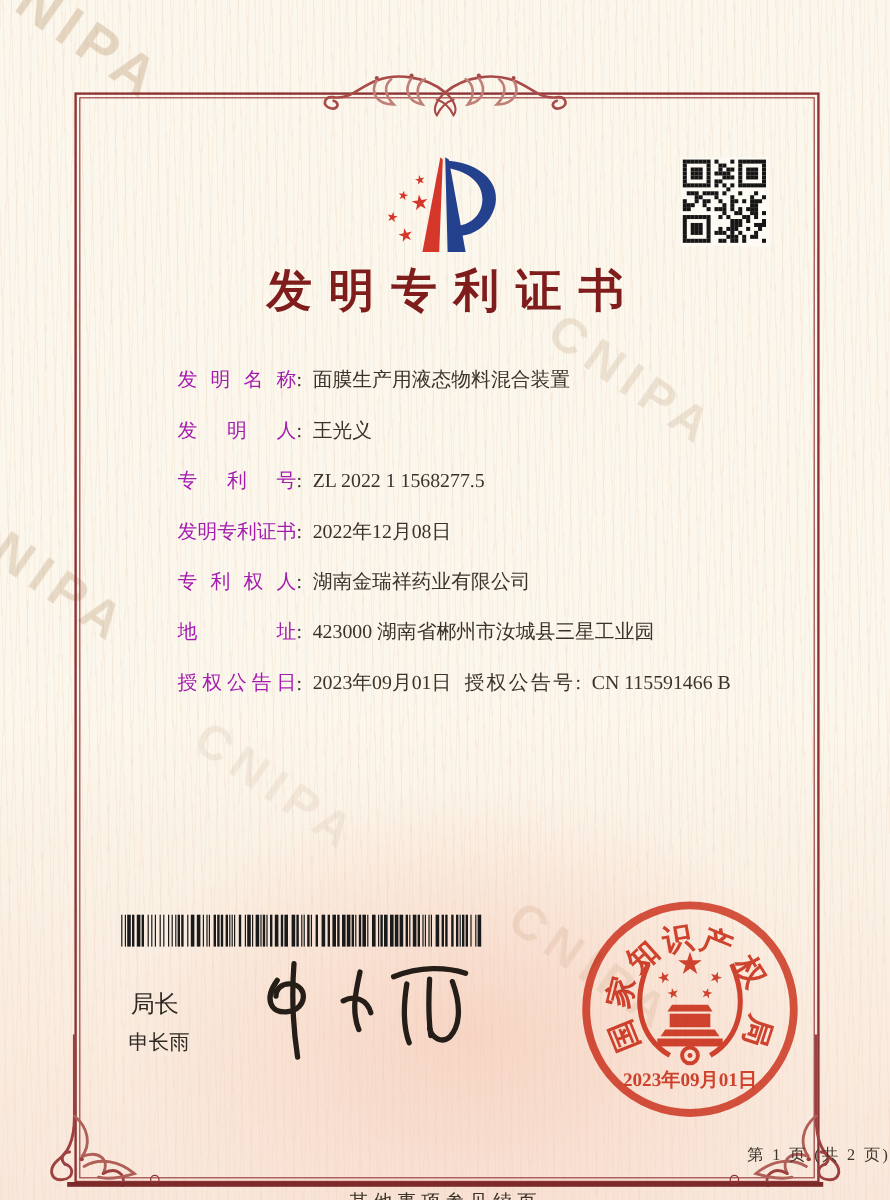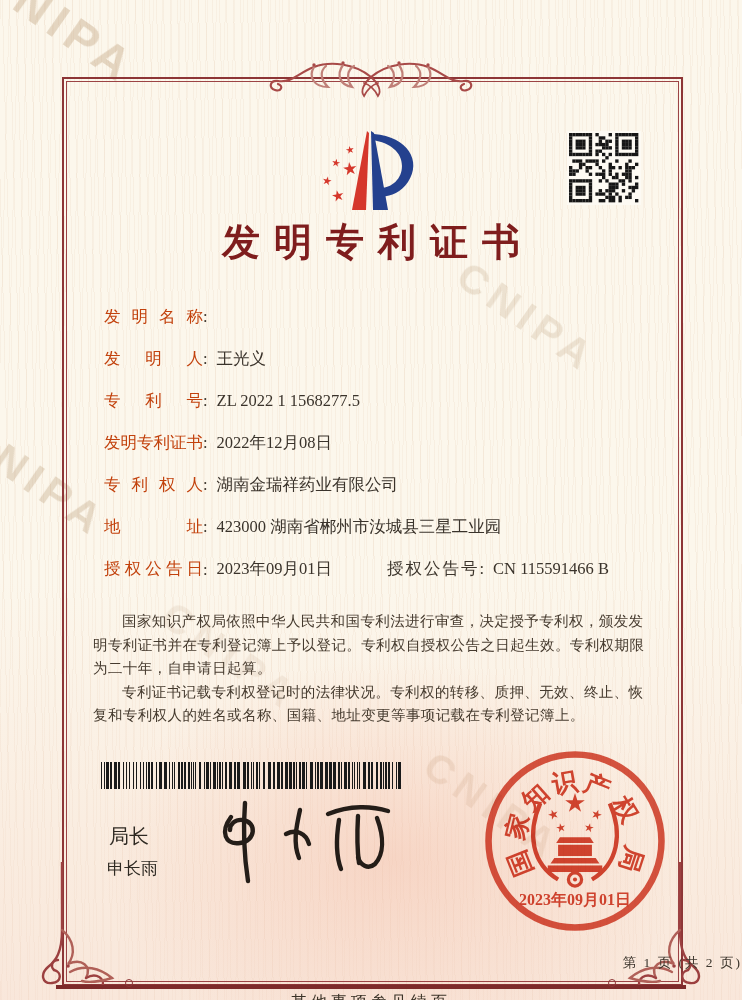--- a/index.html
+++ b/index.html
@@ -35,21 +35,21 @@
   .qr{position:absolute;left:567px;top:131px;}
   .title{position:absolute;left:0;right:0;top:217px;text-align:center;
          font-size:38px;font-weight:700;color:#7f1d1d;
          letter-spacing:14px;padding-left:14px;}
   
   .fields{position:absolute;left:104px;top:306px;width:560px;}
   .field-row{display:flex;align-items:baseline;height:26px;margin-bottom:16px;
              font-size:16.5px;color:#3a332b;}
   .field-row.last{margin-top:11px;}
   .f-label{display:inline-block;width:99px;text-align:justify;text-align-last:justify;
-           color:#c2410c;flex:none;}
+           color:#a21caf;flex:none;margin-left:44px;}
   .f-colon{margin-right:9px;color:#3c352c;}
   .pair1{display:flex;align-items:flex-end;width:283px;flex:none;}
   .pair2{display:flex;align-items:baseline;}
   .f-label2{color:#3c352c;letter-spacing:2px;flex:none;}
   
   .bodytext{position:absolute;left:93px;top:610px;width:558px;
             font-size:14.5px;line-height:23.5px;color:#453a2e;letter-spacing:.4px;}
   .bodytext p{margin:0;text-indent:2em;}
   
   .barcode{position:absolute;left:99px;top:762px;}
@@ -362,20 +362,21 @@
         <rect x="68.0" y="68.0" width="3.3499999999999996" height="3.3499999999999996"></rect>
       </g>
   </svg>
 
   <div class="title">发明专利证书</div>
 
   <div class="fields" id="fields">
       <div class="field-row">
         <span class="f-label">发明名称</span>
         <span class="f-colon">:</span>
+        <span class="f-value">面膜生产用液态物料混合装置</span>
       </div>
       <div class="field-row">
         <span class="f-label">发明人</span>
         <span class="f-colon">:</span>
         <span class="f-value">王光义</span>
       </div>
       <div class="field-row">
         <span class="f-label">专利号</span>
         <span class="f-colon">:</span>
         <span class="f-value">ZL 2022 1 1568277.5</span>
@@ -402,24 +403,20 @@
           <span class="f-value">2023年09月01日</span>
         </div>
         <div class="pair2">
           <span class="f-label2">授权公告号</span>
           <span class="f-colon">:</span>
           <span class="f-value">CN 115591466 B</span>
         </div>
       </div>
     </div>
 
-  <div class="bodytext" id="body-text">
-      <p>国家知识产权局依照中华人民共和国专利法进行审查，决定授予专利权，颁发发明专利证书并在专利登记簿上予以登记。专利权自授权公告之日起生效。专利权期限为二十年，自申请日起算。</p>
-      <p>专利证书记载专利权登记时的法律状况。专利权的转移、质押、无效、终止、恢复和专利权人的姓名或名称、国籍、地址变更等事项记载在专利登记簿上。</p>
-    </div>
 
   <svg class="barcode" width="308" height="27" viewBox="0 0 308 27">
     <g id="bar-grid" fill="#1a1a1a">
         <rect x="2" y="0" width="1" height="27"></rect>
         <rect x="5" y="0" width="1" height="27"></rect>
         <rect x="7" y="0" width="3" height="27"></rect>
         <rect x="11" y="0" width="2" height="27"></rect>
         <rect x="15" y="0" width="3" height="27"></rect>
         <rect x="19" y="0" width="2" height="27"></rect>
         <rect x="24" y="0" width="1" height="27"></rect>

